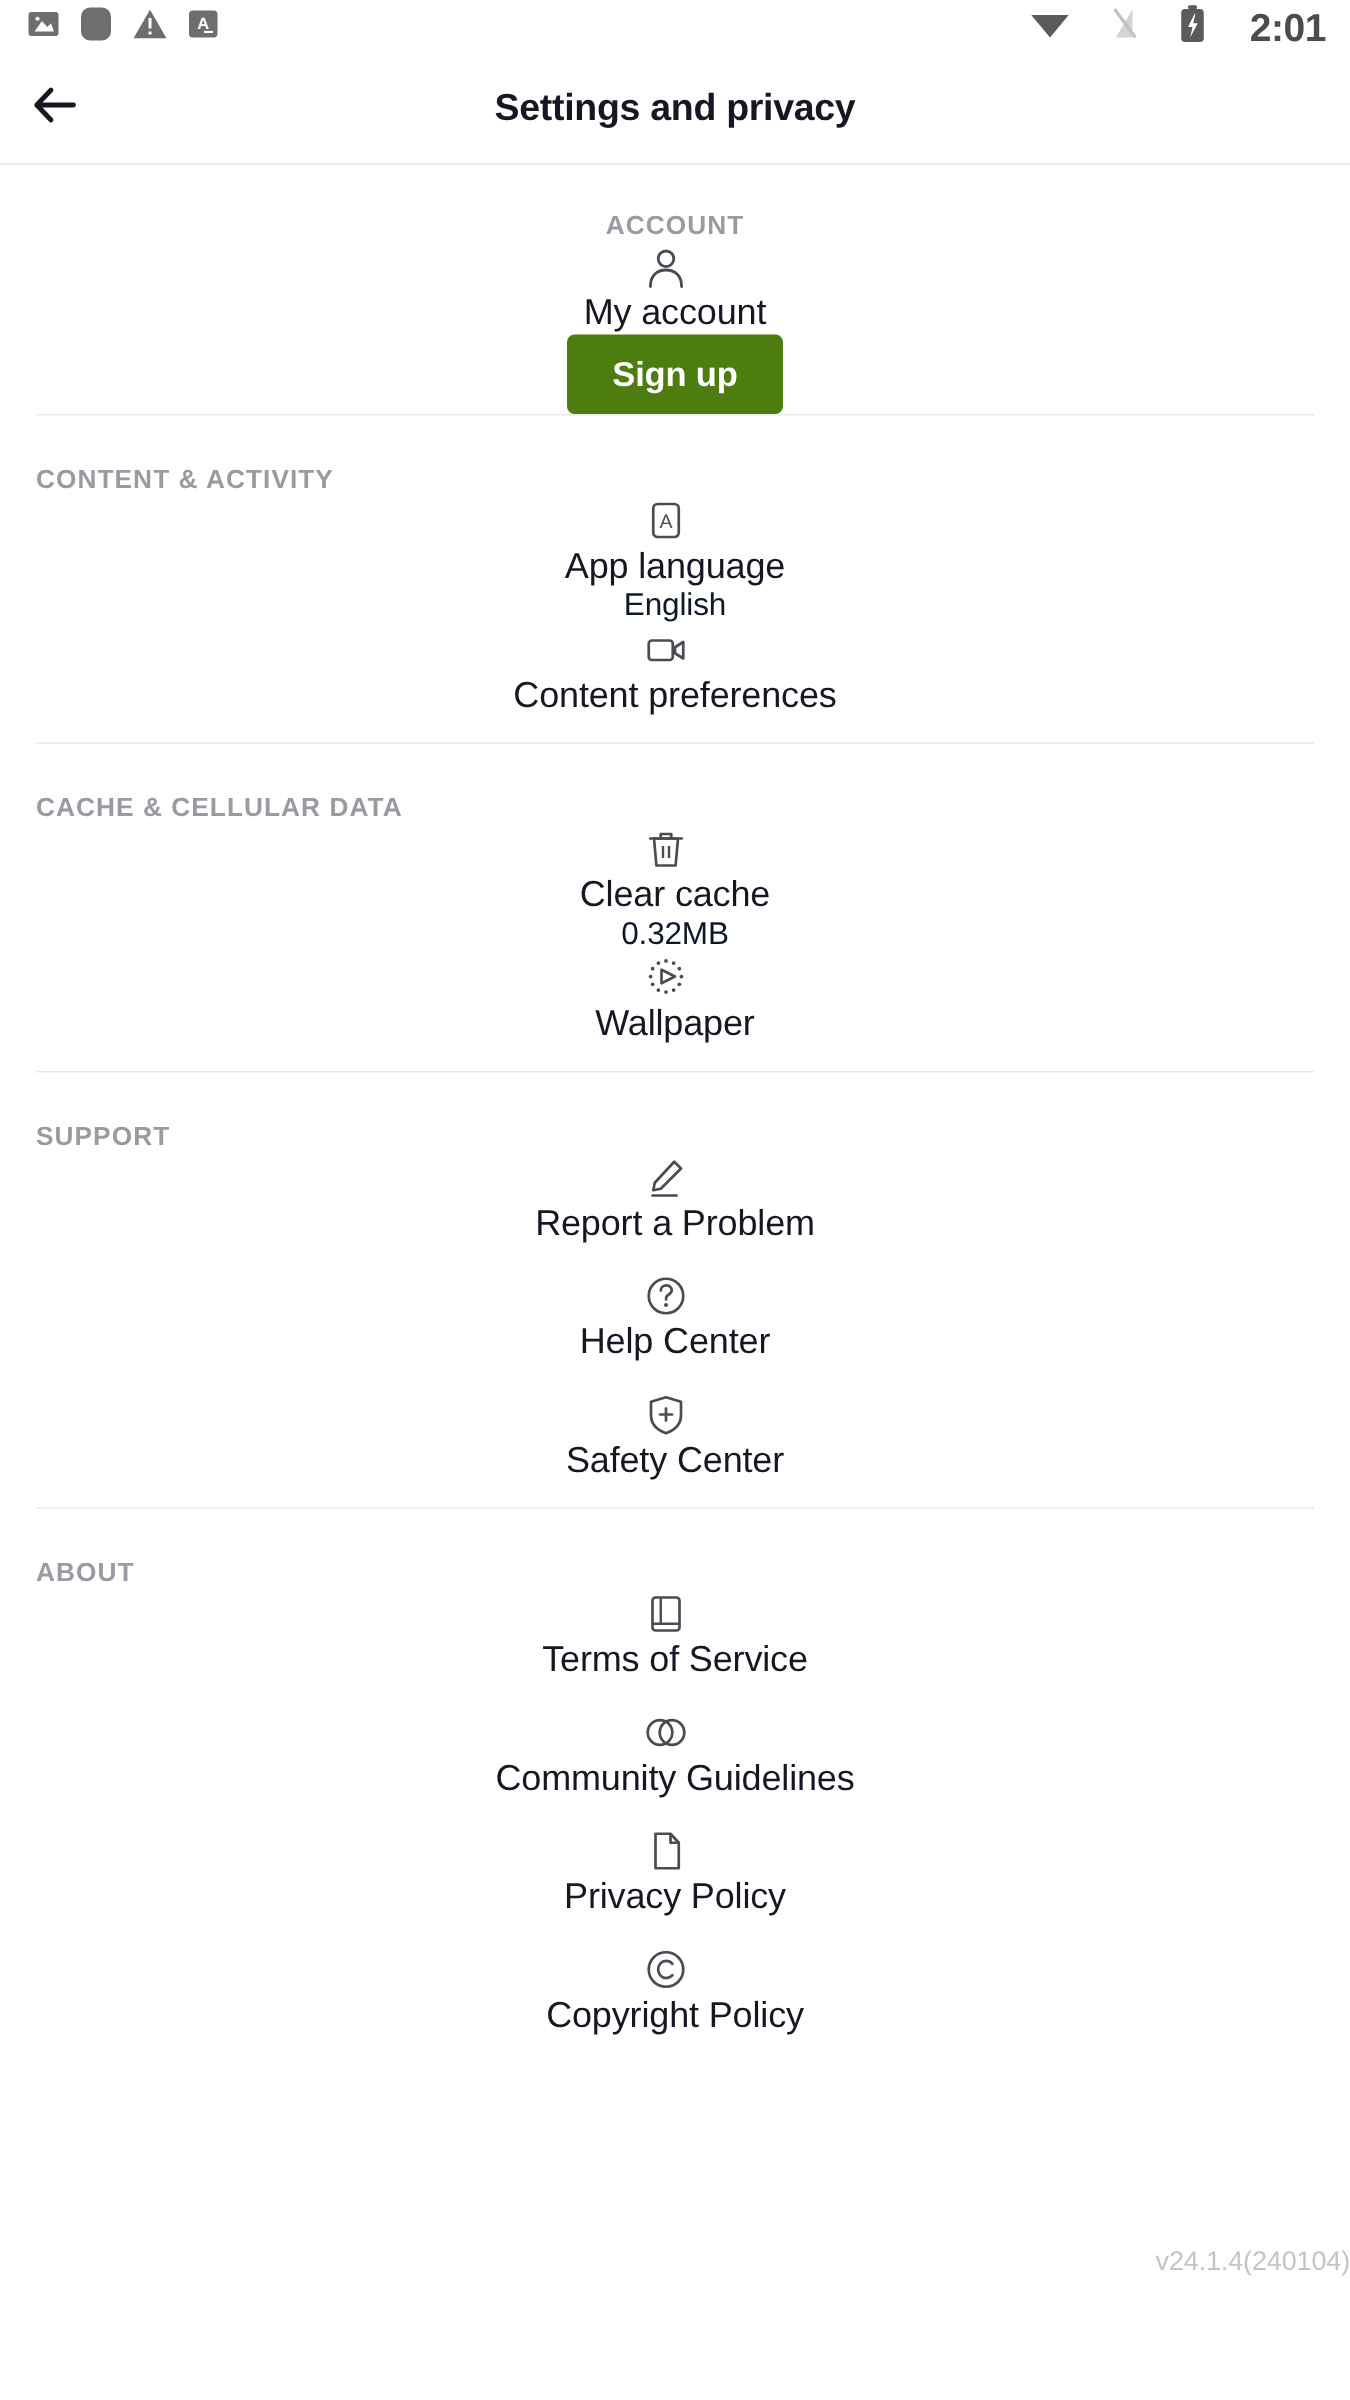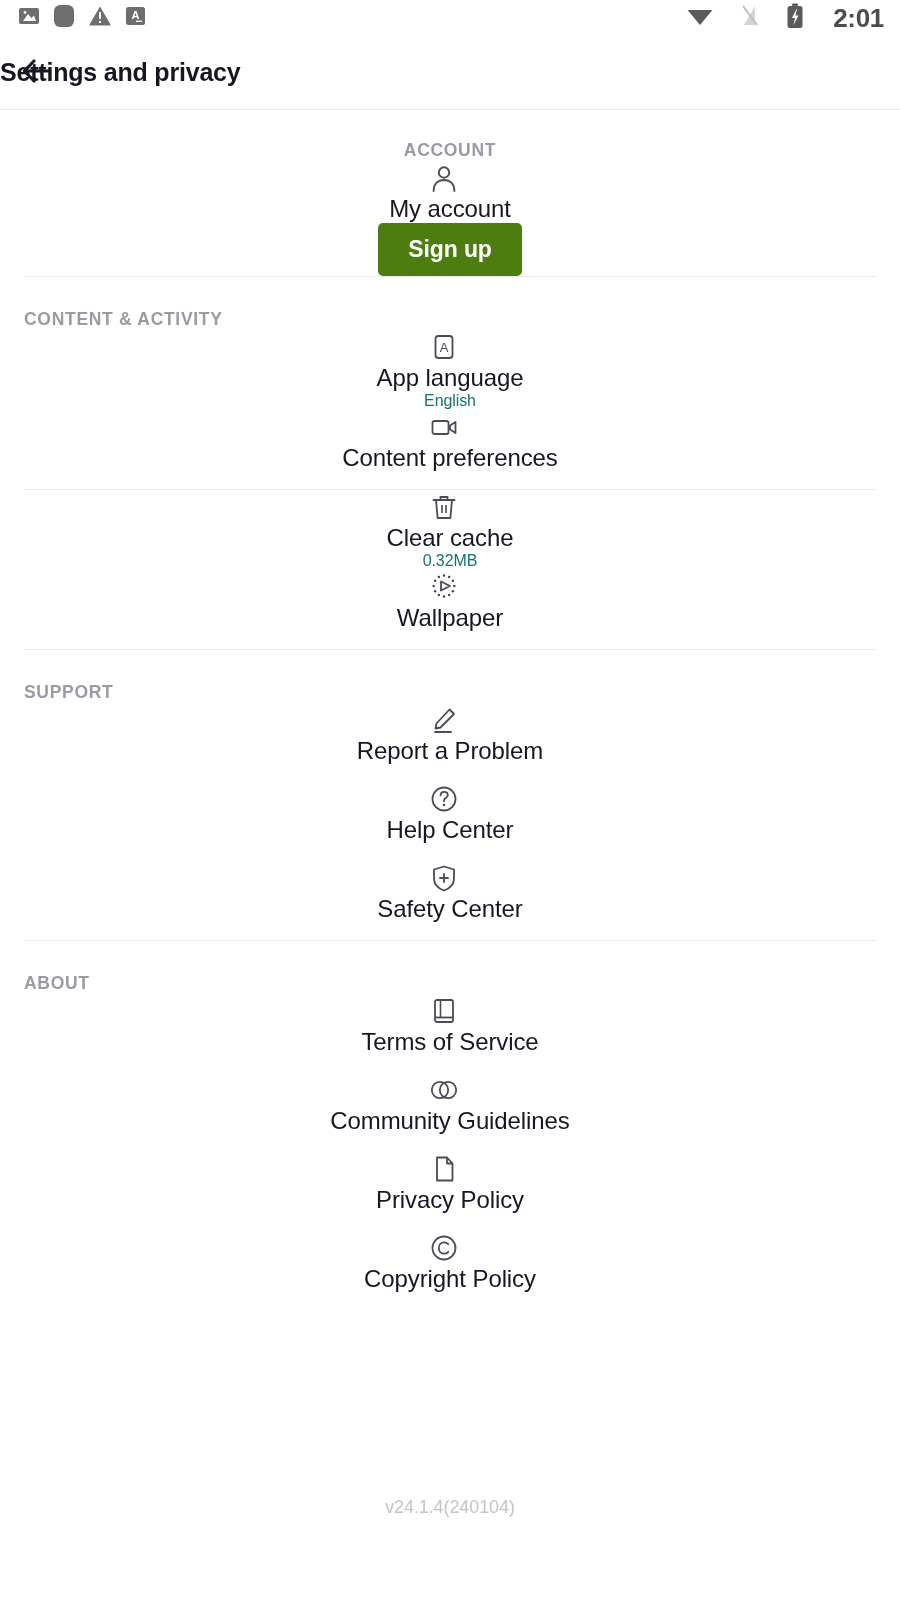--- a/index.html
+++ b/index.html
@@ -58,21 +58,21 @@
     height: 74px;
     display: flex;
     align-items: center;
     justify-content: center;
     cursor: pointer;
     flex: 0 0 74px;
   }
   .header-title {
     position: absolute;
     left: 0; right: 0;
-    text-align: left;
+    text-align: center;
     font-size: 25px;
     font-weight: bold;
     color: #161722;
     letter-spacing: -0.2px;
   }
 
   
   .body {
     flex: 1 1 auto;
     overflow: hidden;
@@ -108,22 +108,22 @@
     margin-right: 12px;
   }
   .row-label {
     font-size: 24px;
     color: #161722;
     letter-spacing: -0.1px;
     flex: 1 1 auto;
     white-space: nowrap;
   }
   .row-value {
-    font-size: 16px;
-    color: #0f766e;
+    font-size: 21px;
+    color: #0f172a;
     letter-spacing: -0.1px;
     white-space: nowrap;
   }
   .signup-btn {
     background: #4d7c0f;
     color: #ffffff;
     font-size: 23px;
     font-weight: bold;
     border: none;
     border-radius: 5px;
@@ -135,21 +135,21 @@
 
   
   .sec-account  .section-header { padding-top: 30px; text-align: center; }
   .sec-account  .row { min-height: 78px; }
 
   
   .version {
     position: absolute;
     left: 0; right: 0;
     bottom: 82px;
-    text-align: center;
+    text-align: right;
     font-size: 18px;
     color: #c3c4c8;
     letter-spacing: -0.1px;
   }
 </style>
 </head>
 <body>
 
 <div class="screen">
 
@@ -252,20 +252,21 @@
             <rect x="3.5" y="9" width="16" height="13" rx="2" fill="none" stroke="#4b4b54" stroke-width="1.8"></rect>
             <path d="M21 13.5 L26.5 10 L26.5 21 L21 17.5 Z" fill="none" stroke="#4b4b54" stroke-width="1.8" stroke-linejoin="round"></path>
           </svg>
         </span>
         <span class="row-label">Content preferences</span>
       </div>
       <div class="section-divider"></div>
     </div>
 
     <div class="section">
+      <div class="section-header">CACHE &amp; CELLULAR DATA</div>
       <div class="row">
         <span class="row-icon">
           <svg width="30" height="30" viewBox="0 0 30 30">
             <path d="M7 8 L23 8 L21.4 26 L8.6 26 Z" fill="none" stroke="#4b4b54" stroke-width="1.8" stroke-linejoin="round"></path>
             <line x1="4.5" y1="8" x2="25.5" y2="8" stroke="#4b4b54" stroke-width="1.8" stroke-linecap="round"></line>
             <path d="M11.5 8 L11.5 5 L18.5 5 L18.5 8" fill="none" stroke="#4b4b54" stroke-width="1.8" stroke-linejoin="round"></path>
             <line x1="13" y1="13" x2="13" y2="21" stroke="#4b4b54" stroke-width="1.6"></line>
             <line x1="17" y1="13" x2="17" y2="21" stroke="#4b4b54" stroke-width="1.6"></line>
           </svg>
         </span>

